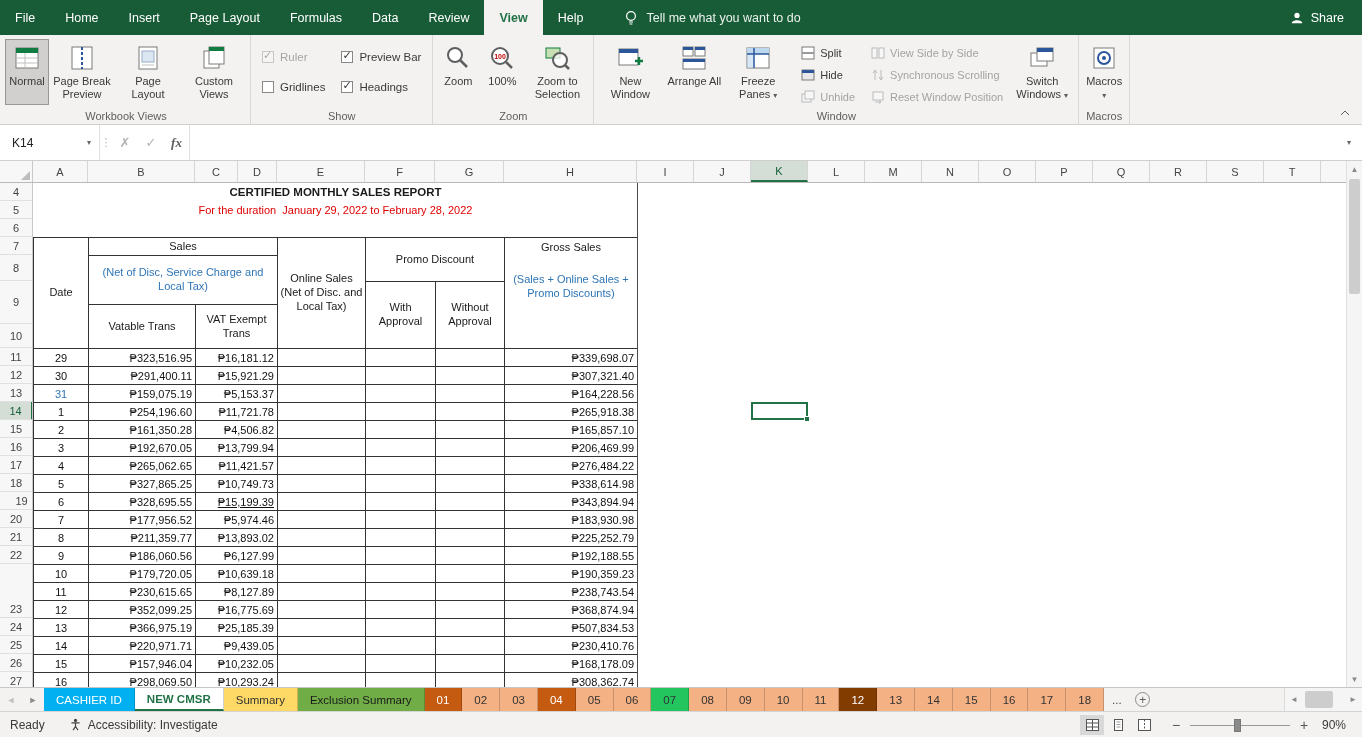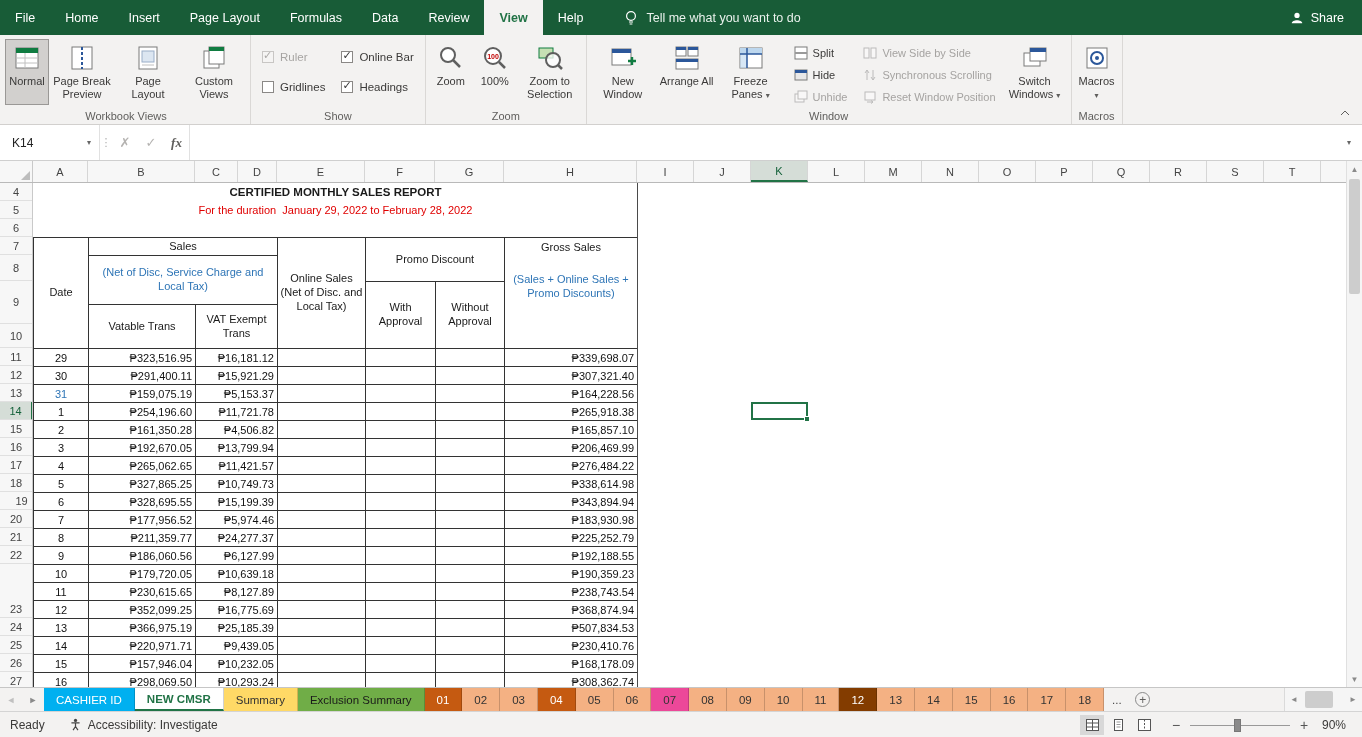--- a/index.html
+++ b/index.html
@@ -224,21 +224,21 @@
           <label class="chk disabled">
             <span class="cbox on"></span>
             <span>Ruler</span>
           </label>
           <label class="chk">
             <span class="cbox"></span>
             <span>Gridlines</span>
           </label>
           <label class="chk">
             <span class="cbox on"></span>
-            <span>Online Bar</span>
+            <span>Preview Bar</span>
           </label>
           <label class="chk">
             <span class="cbox on"></span>
             <span>Headings</span>
           </label>
         </div>
       <div class="rgl">Show</div>
     </section>
 
     <section class="rgroup">
@@ -569,39 +569,39 @@
                 <div class="dcell c-num" style="width: 107px;">₱327,865.25</div>
                 <div class="dcell c-num c-exempt" style="width: 82px;">₱10,749.73</div>
                 <div class="dcell" style="width: 88px;"></div>
                 <div class="dcell" style="width: 70px;"></div>
                 <div class="dcell" style="width: 69px;"></div>
                 <div class="dcell c-num" style="width: 133px;">₱338,614.98</div>
               </div>
               <div class="drow">
                 <div class="dcell c-date" style="width: 55px;">6</div>
                 <div class="dcell c-num" style="width: 107px;">₱328,695.55</div>
-                <div class="dcell c-num c-exempt" style="width: 82px;">₱15,199.39</div>
+                <div class="dcell c-num c-exempt" style="width: 82px; text-decoration: underline;">₱15,199.39</div>
                 <div class="dcell" style="width: 88px;"></div>
                 <div class="dcell" style="width: 70px;"></div>
                 <div class="dcell" style="width: 69px;"></div>
                 <div class="dcell c-num" style="width: 133px;">₱343,894.94</div>
               </div>
               <div class="drow">
                 <div class="dcell c-date" style="width: 55px;">7</div>
                 <div class="dcell c-num" style="width: 107px;">₱177,956.52</div>
                 <div class="dcell c-num c-exempt" style="width: 82px;">₱5,974.46</div>
                 <div class="dcell" style="width: 88px;"></div>
                 <div class="dcell" style="width: 70px;"></div>
                 <div class="dcell" style="width: 69px;"></div>
                 <div class="dcell c-num" style="width: 133px;">₱183,930.98</div>
               </div>
               <div class="drow">
                 <div class="dcell c-date" style="width: 55px;">8</div>
                 <div class="dcell c-num" style="width: 107px;">₱211,359.77</div>
-                <div class="dcell c-num c-exempt" style="width: 82px;">₱24,277.37</div>
+                <div class="dcell c-num c-exempt" style="width: 82px;">₱13,893.02</div>
                 <div class="dcell" style="width: 88px;"></div>
                 <div class="dcell" style="width: 70px;"></div>
                 <div class="dcell" style="width: 69px;"></div>
                 <div class="dcell c-num" style="width: 133px;">₱225,252.79</div>
               </div>
               <div class="drow">
                 <div class="dcell c-date" style="width: 55px;">9</div>
                 <div class="dcell c-num" style="width: 107px;">₱186,060.56</div>
                 <div class="dcell c-num c-exempt" style="width: 82px;">₱6,127.99</div>
                 <div class="dcell" style="width: 88px;"></div>
@@ -699,21 +699,21 @@
         <div class="stab" style="background: rgb(0, 176, 240); color: rgb(255, 255, 255);">CASHIER ID</div>
         <div class="stab active" style="background: rgb(255, 255, 255); color: rgb(33, 115, 70);">NEW CMSR</div>
         <div class="stab" style="background: rgb(255, 217, 102); color: rgb(51, 51, 51);">Summary</div>
         <div class="stab" style="background: rgb(112, 173, 71); color: rgb(26, 26, 26);">Exclusion Summary</div>
         <div class="stab" style="background: rgb(197, 90, 17); color: rgb(255, 255, 255);">01</div>
         <div class="stab" style="background: rgb(244, 177, 131); color: rgb(51, 51, 51);">02</div>
         <div class="stab" style="background: rgb(244, 177, 131); color: rgb(51, 51, 51);">03</div>
         <div class="stab" style="background: rgb(197, 90, 17); color: rgb(255, 255, 255);">04</div>
         <div class="stab" style="background: rgb(244, 177, 131); color: rgb(51, 51, 51);">05</div>
         <div class="stab" style="background: rgb(244, 177, 131); color: rgb(51, 51, 51);">06</div>
-        <div class="stab" style="background: #ec4899; color: rgb(51, 51, 51);">07</div>
+        <div class="stab" style="background: #22c55e; color: rgb(51, 51, 51);">07</div>
         <div class="stab" style="background: rgb(244, 177, 131); color: rgb(51, 51, 51);">08</div>
         <div class="stab" style="background: rgb(244, 177, 131); color: rgb(51, 51, 51);">09</div>
         <div class="stab" style="background: rgb(244, 177, 131); color: rgb(51, 51, 51);">10</div>
         <div class="stab" style="background: rgb(244, 177, 131); color: rgb(51, 51, 51);">11</div>
         <div class="stab" style="background: rgb(131, 60, 0); color: rgb(255, 255, 255);">12</div>
         <div class="stab" style="background: rgb(244, 177, 131); color: rgb(51, 51, 51);">13</div>
         <div class="stab" style="background: rgb(244, 177, 131); color: rgb(51, 51, 51);">14</div>
         <div class="stab" style="background: rgb(244, 177, 131); color: rgb(51, 51, 51);">15</div>
         <div class="stab" style="background: rgb(244, 177, 131); color: rgb(51, 51, 51);">16</div>
         <div class="stab" style="background: rgb(244, 177, 131); color: rgb(51, 51, 51);">17</div>

